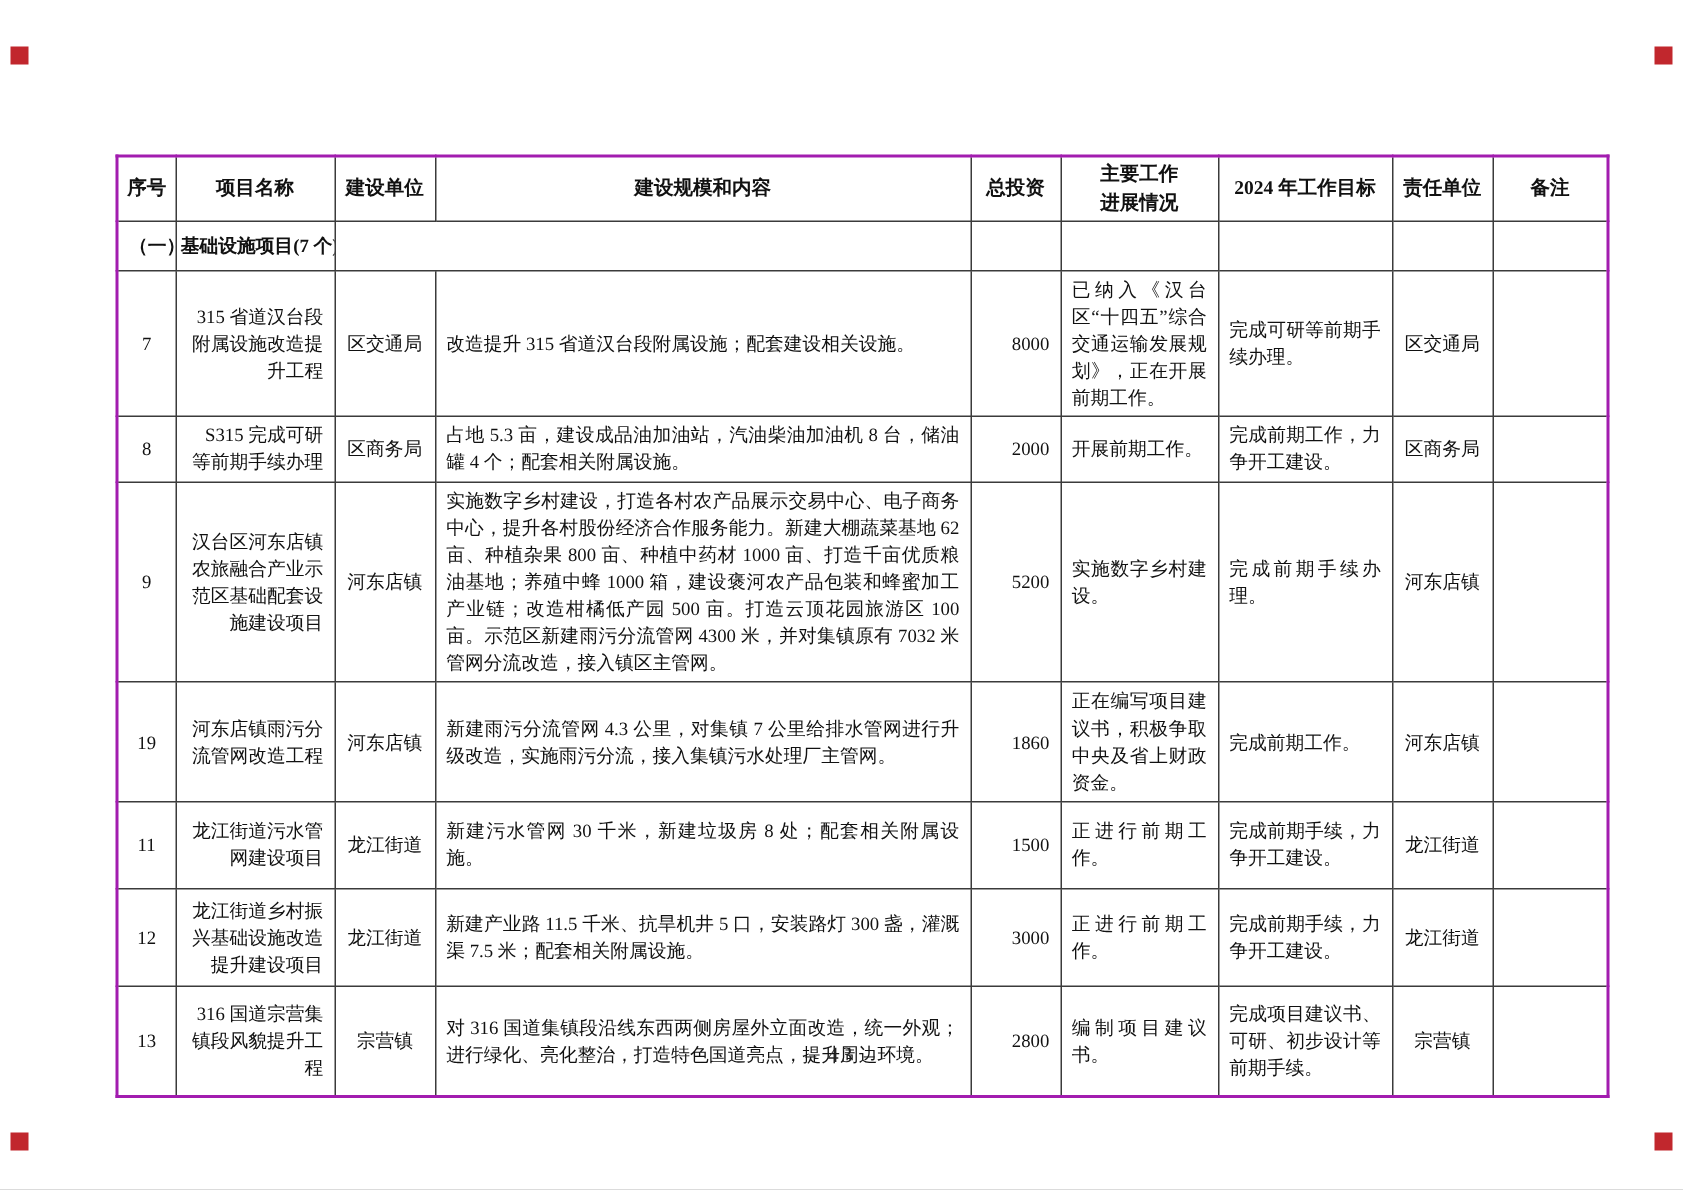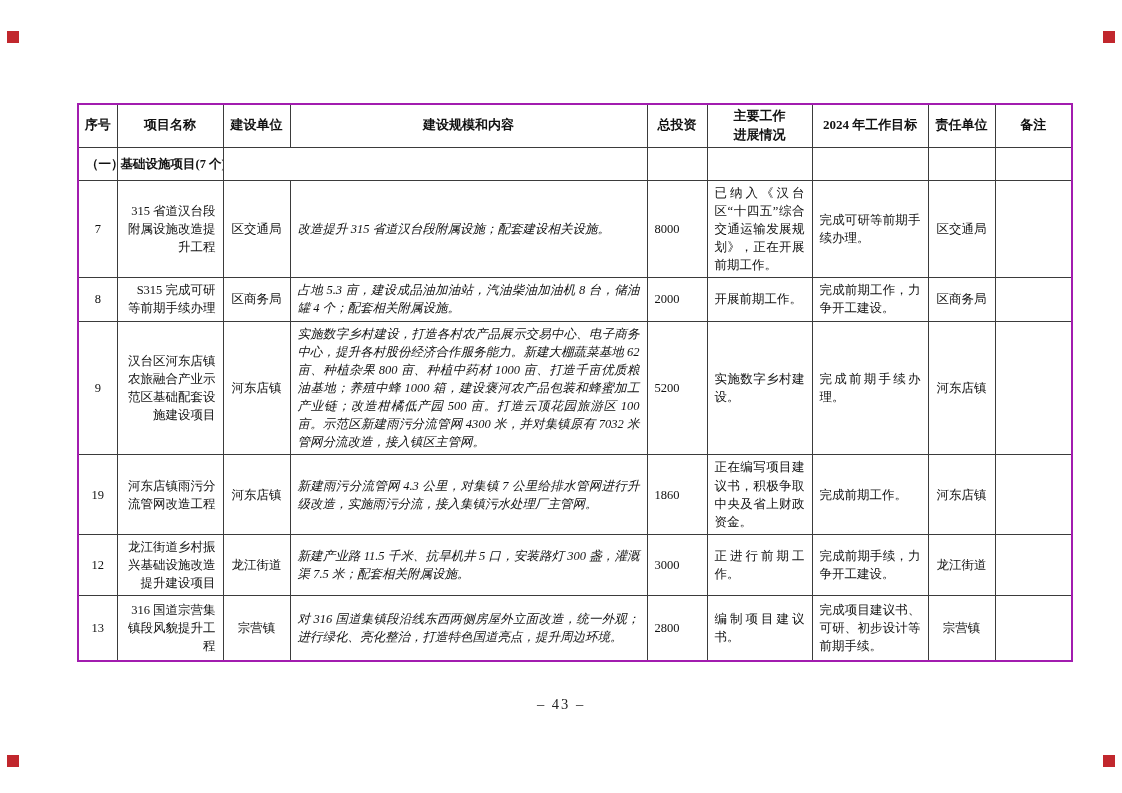--- a/index.html
+++ b/index.html
@@ -61,22 +61,22 @@
   .doc-table tbody tr:nth-child(3)  { height: 42px; }
   .doc-table tbody tr:nth-child(4)  { height: 133px; }
   .doc-table tbody tr:nth-child(5)  { height: 66px; }
   .doc-table tbody tr:nth-child(6)  { height: 58px; }
   .doc-table tbody tr:nth-child(7)  { height: 65px; }
   .doc-table tbody tr:nth-child(8)  { height: 74px; }
 
   .c-seq      { text-align: center; }
   .c-name     { text-align: right; }
   .c-unit     { text-align: center; padding: 3px 4px; }
-  .c-content  { text-align: justify; font-style: italic; }
-  .c-invest   { text-align: left; padding: 3px 2px; }
+  .c-content  { text-align: justify; }
+  .c-invest   { text-align: right; padding: 3px 2px; }
   .c-progress { text-align: justify; padding: 3px 6px; font-family: Liberation Serif, serif; }
   .c-goal     { text-align: justify; }
   .c-resp     { text-align: center; padding: 3px 4px; }
   .c-remark   { text-align: center; }
 
   .section-row td.sec-index { text-align: center; font-weight: bold; }
   .section-row td.sec-title { font-weight: bold; text-align: left; white-space: nowrap; padding: 3px 3px; }
 
   .page-number {
     position: absolute;
@@ -175,20 +175,31 @@
     <td class="c-name">河东店镇雨污分流管网改造工程</td>
     <td class="c-unit">河东店镇</td>
     <td class="c-content">新建雨污分流管网 4.3 公里，对集镇 7 公里给排水管网进行升级改造，实施雨污分流，接入集镇污水处理厂主管网。</td>
     <td class="c-invest">1860</td>
     <td class="c-progress">正在编写项目建议书，积极争取中央及省上财政资金。</td>
     <td class="c-goal">完成前期工作。</td>
     <td class="c-resp">河东店镇</td>
     <td class="c-remark"></td>
   </tr>
         <tr>
+    <td class="c-seq">11</td>
+    <td class="c-name">龙江街道污水管网建设项目</td>
+    <td class="c-unit">龙江街道</td>
+    <td class="c-content">新建污水管网 30 千米，新建垃圾房 8 处；配套相关附属设施。</td>
+    <td class="c-invest">1500</td>
+    <td class="c-progress">正进行前期工作。</td>
+    <td class="c-goal">完成前期手续，力争开工建设。</td>
+    <td class="c-resp">龙江街道</td>
+    <td class="c-remark"></td>
+  </tr>
+        <tr>
     <td class="c-seq">12</td>
     <td class="c-name">龙江街道乡村振兴基础设施改造提升建设项目</td>
     <td class="c-unit">龙江街道</td>
     <td class="c-content">新建产业路 11.5 千米、抗旱机井 5 口，安装路灯 300 盏，灌溉渠 7.5 米；配套相关附属设施。</td>
     <td class="c-invest">3000</td>
     <td class="c-progress">正进行前期工作。</td>
     <td class="c-goal">完成前期手续，力争开工建设。</td>
     <td class="c-resp">龙江街道</td>
     <td class="c-remark"></td>
   </tr>

